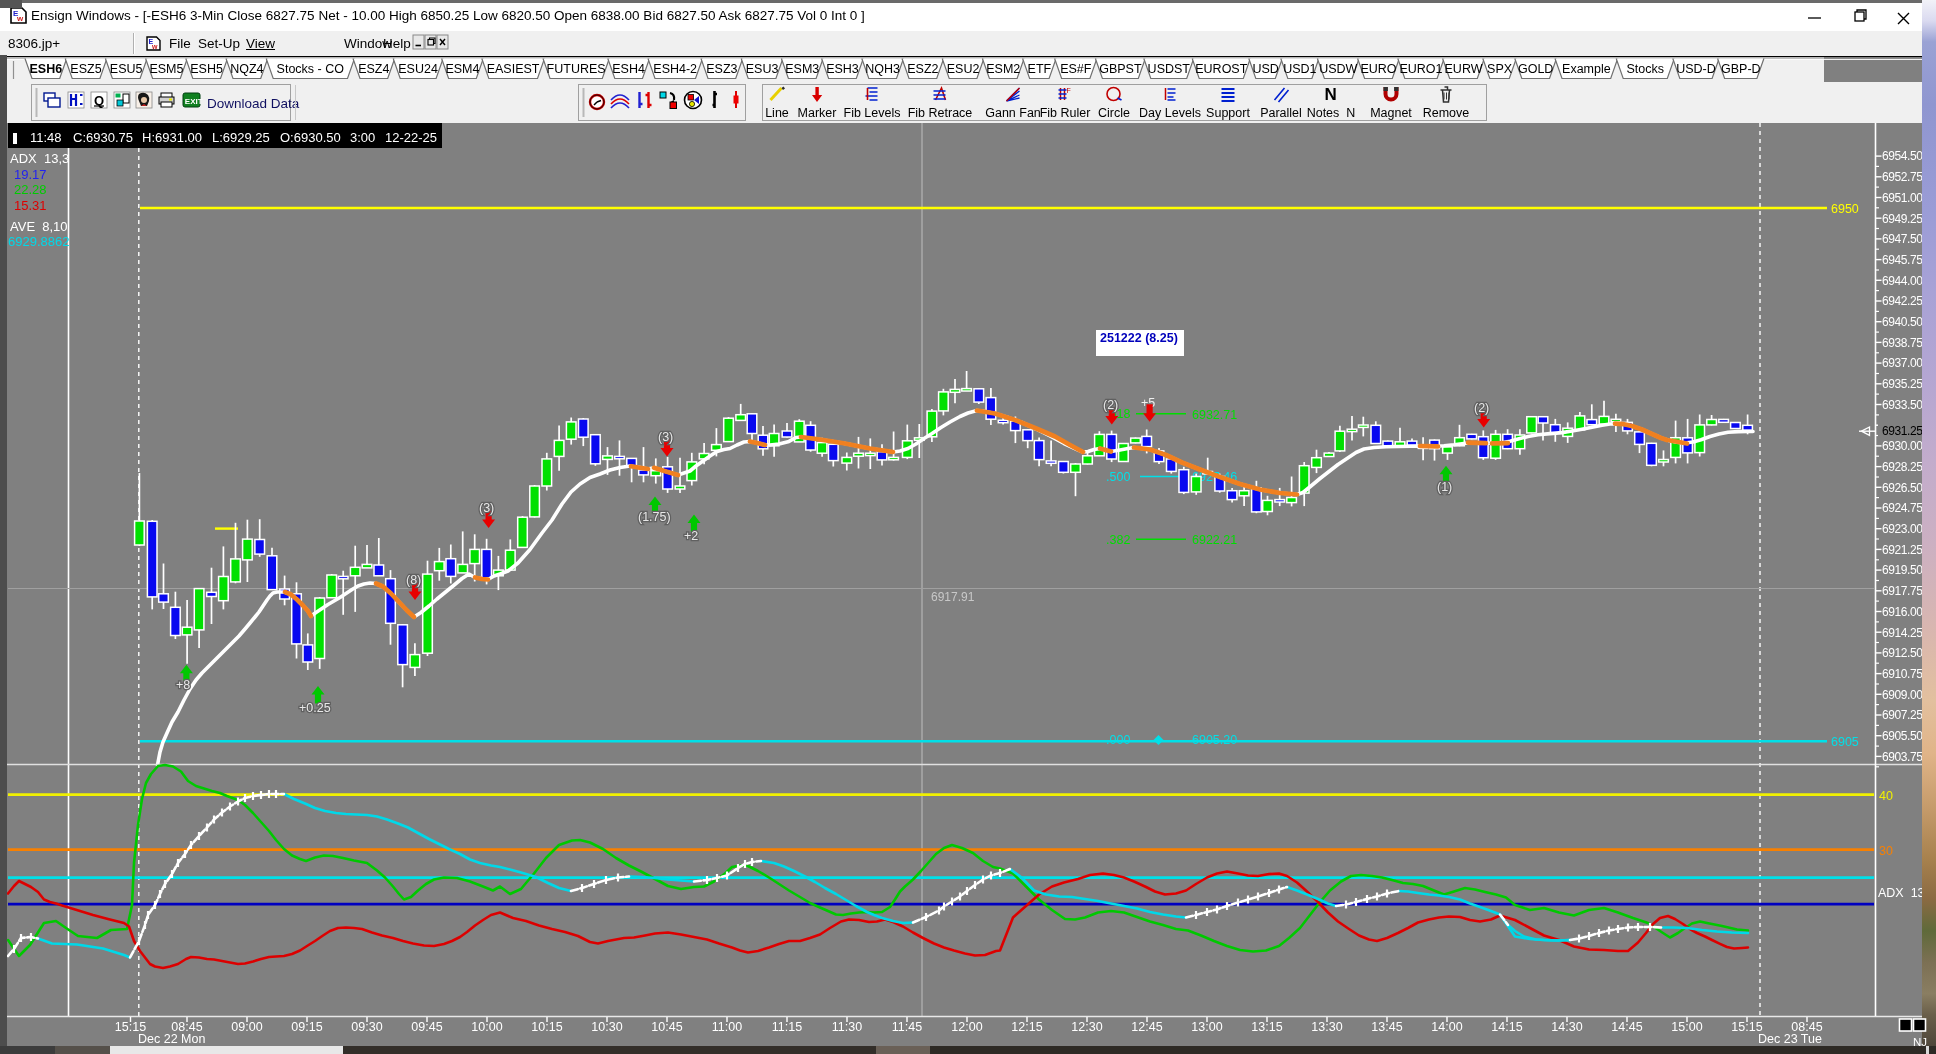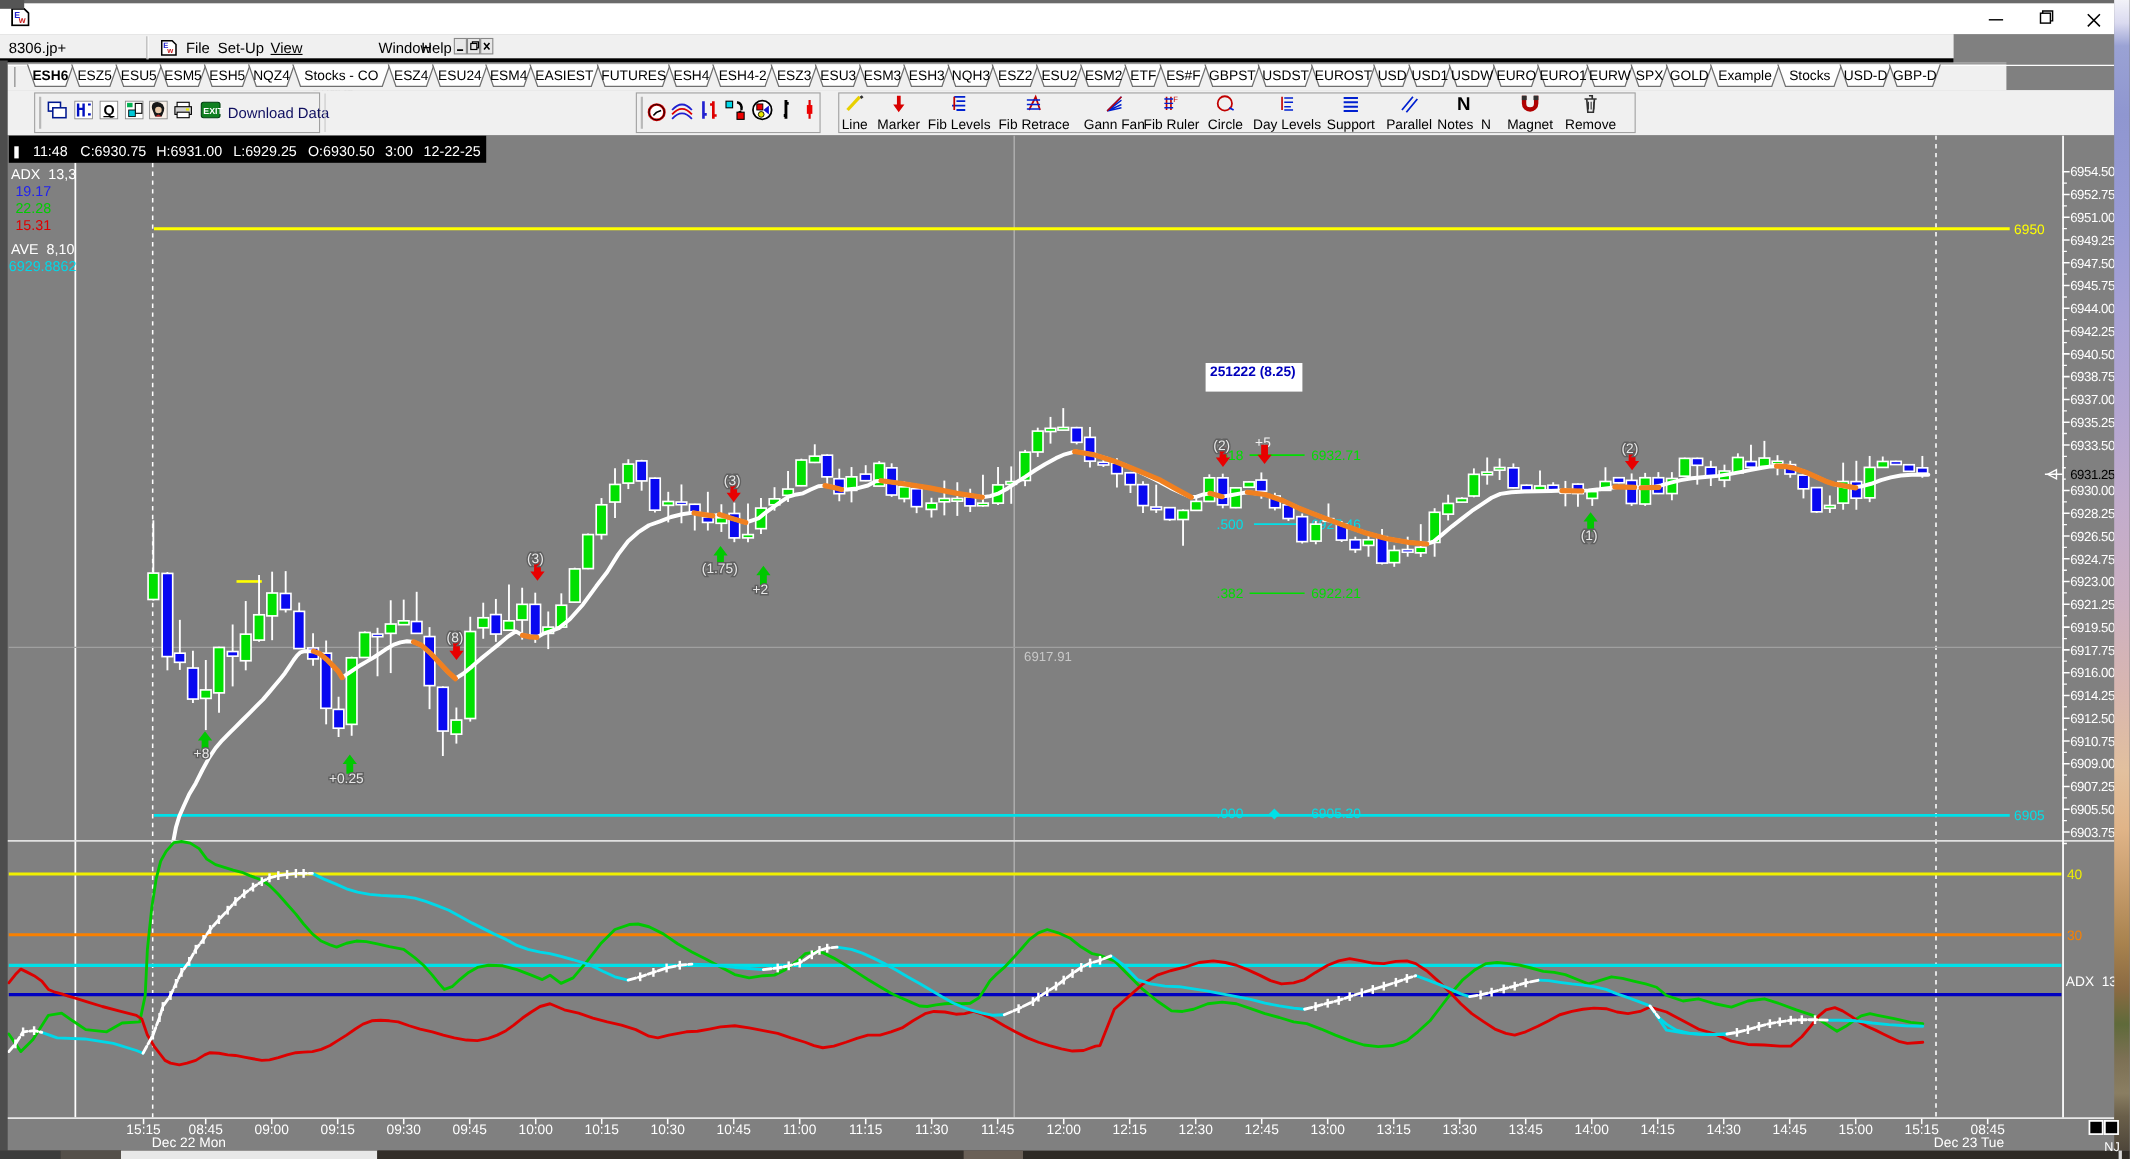--- a/index.html
+++ b/index.html
@@ -1,21 +1,21 @@
 <!DOCTYPE html>
 <html><head><meta charset="utf-8"><style>
 *{margin:0;padding:0;box-sizing:border-box;}
 body{width:1936px;height:1054px;overflow:hidden;position:relative;background:#808080;
  font-family:"Liberation Sans",sans-serif;-webkit-font-smoothing:antialiased;}
 .abs{position:absolute;}
 #titlebar{left:0;top:0;width:1922px;height:31px;background:#ffffff;z-index:20;}
 #title-text{position:absolute;left:31px;top:8px;font-size:13.5px;color:#000;}
 #topedge{left:0;top:0;width:1922px;height:3px;background:#6a6a6a;z-index:21;}
 #topblock{left:0;top:0;width:22px;height:8px;background:#555;z-index:22;}
-#menurow{left:0;top:31px;width:1776px;height:26px;background:#f0f0f0;z-index:20;border-bottom:4px solid #000000;}
+#menurow{left:0;top:31px;width:1922px;height:26px;background:#f0f0f0;z-index:20;border-bottom:1px solid #000000;}
 #tabrow{left:0;top:57px;width:1824px;height:25px;background:#f0f0f0;z-index:20;}
 #toolbar{left:0;top:82px;width:1922px;height:41px;background:#f0f0f0;z-index:20;border-bottom:1px solid #404040;}
 #leftedge{left:0;top:55px;width:7px;height:991px;background:#4d4d4d;z-index:25;}
 #sliver{left:1922px;top:0;width:14px;height:1046px;z-index:30;background:linear-gradient(180deg,
  #f2f2f8 0%,#dadaf0 2%,#9aa2d4 4%,#8f96d0 10%,#9a9cd6 20%,#a8a2d6 28%,#b4a6d2 36%,#c2accc 44%,
  #ccb0c2 52%,#d8b6b0 60%,#e2c09e 67%,#e0b488 72%,#c69c6c 77%,#a8824e 82%,#8a6a42 86%,#5f6a3a 89%,
  #7c7054 92%,#8a7e62 95%,#6a5f4a 97%,#4e463a 100%);}
 #taskbar{left:0;top:1046px;width:1936px;height:8px;z-index:40;background:#2e2a25;}
 .menu-item{display:inline-block;font-size:13.5px;color:#000;}
 svg text{font-family:"Liberation Sans",sans-serif;}
@@ -629,20 +629,21 @@
     <text x="1807" y="1031" fill="#ffffff" font-size="12.5" text-anchor="middle">08:45</text>
     <text x="138" y="1042.5" fill="#ffffff" font-size="12.5">Dec 22 Mon</text>
     <text x="1758" y="1042.5" fill="#ffffff" font-size="12.5">Dec 23 Tue</text>
 </svg>
 <div class="abs" id="titlebar">
   <svg width="17" height="17" style="position:absolute;left:10px;top:7px">
     <path d="M1 1 h11 l4 4 v11 h-15 Z" fill="#fff" stroke="#000" stroke-width="1.6"></path>
     <text x="3" y="9" font-size="8" font-weight="bold" fill="#2222cc">E</text>
     <text x="7" y="14" font-size="8" font-weight="bold" fill="#cc2222">w</text>
   </svg>
+  <div id="title-text">Ensign Windows - [-ESH6 3-Min Close 6827.75 Net - 10.00 High 6850.25 Low 6820.50 Open 6838.00 Bid 6827.50 Ask 6827.75 Vol 0 Int 0 ]</div>
   <svg width="130" height="31" style="position:absolute;left:1790px;top:0">
     <line x1="18" y1="18" x2="31" y2="18" stroke="#000" stroke-width="1.3"></line>
     <rect x="65" y="12" width="9" height="9" fill="none" stroke="#000" stroke-width="1.3"></rect>
     <path d="M67 12 v-2 h9 v9 h-2" fill="none" stroke="#000" stroke-width="1.3"></path>
     <path d="M108 13 l11 11 M119 13 l-11 11" stroke="#000" stroke-width="1.4"></path>
   </svg>
 </div>
 <div class="abs" id="topedge"></div>
 <div class="abs" id="topblock"></div>
 <div class="abs" id="menurow">

